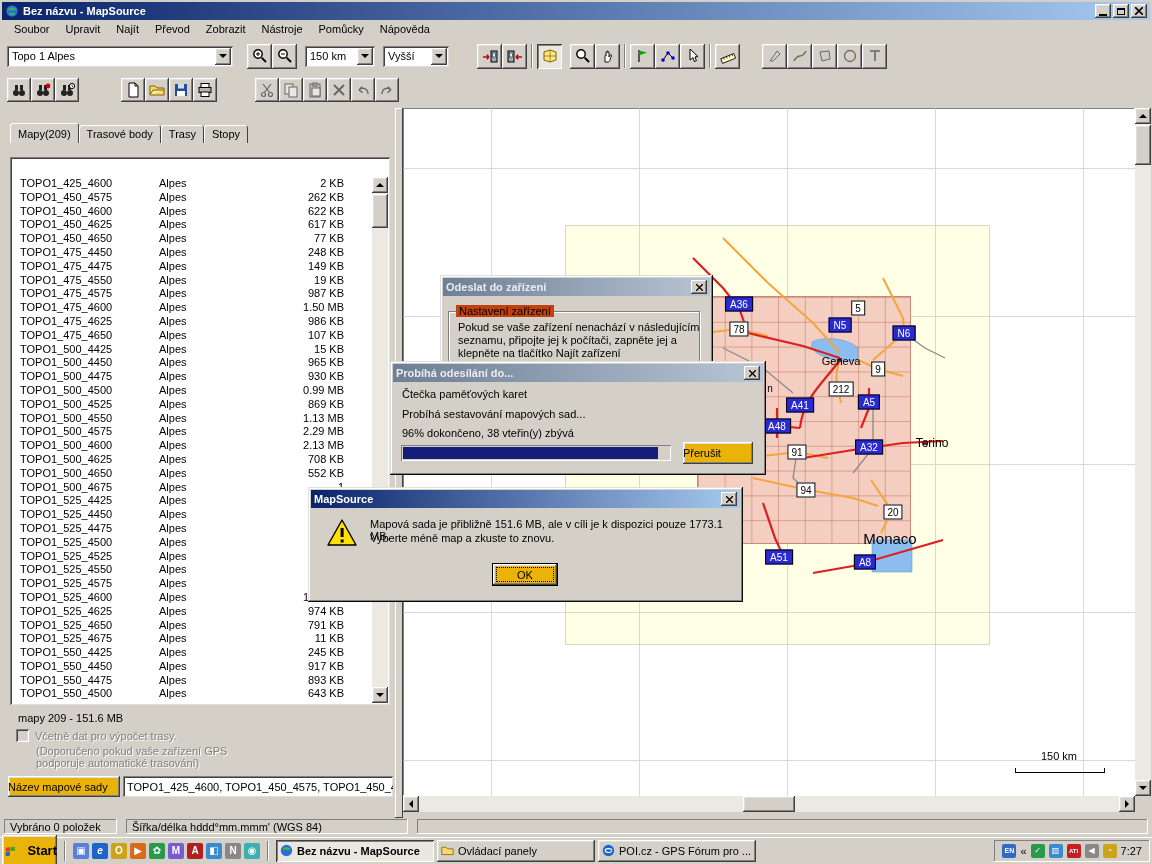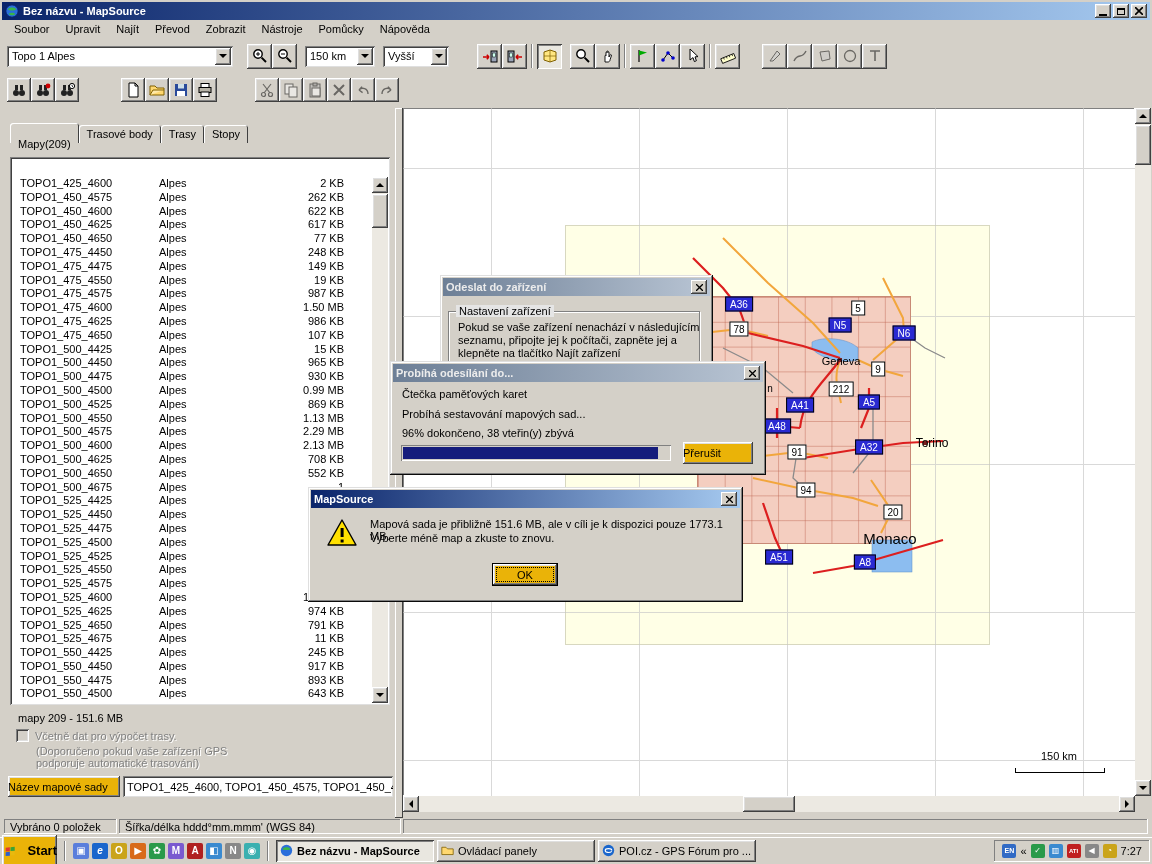--- a/index.html
+++ b/index.html
@@ -31,21 +31,21 @@
 .combo{height:21px;position:relative;flex:none;display:flex;align-items:center;padding-left:5px}
 .combo-btn{position:absolute;right:2px;top:2px;bottom:2px;width:16px;display:flex;align-items:center;justify-content:center}
 .tri-down{width:0;height:0;border-left:4px solid transparent;border-right:4px solid transparent;border-top:4px solid #000}
 .tri-up{width:0;height:0;border-left:4px solid transparent;border-right:4px solid transparent;border-bottom:4px solid #000}
 .tri-left{width:0;height:0;border-top:4px solid transparent;border-bottom:4px solid transparent;border-right:4px solid #000}
 .tri-right{width:0;height:0;border-top:4px solid transparent;border-bottom:4px solid transparent;border-left:4px solid #000}
 
 .lpanel{left:2px;top:108px;width:393px;height:710px;background:#d4d0c8}
 .tabs{position:absolute;left:8px;top:17px;height:19px;display:flex}
 .tab{padding:3px 8px 0;background:#d4d0c8;box-shadow:inset 1px 1px #fff,inset -1px 0 #404040;border-top-left-radius:3px;border-top-right-radius:3px;height:18px}
-.tab.active{height:20px;margin-top:-2px;padding-top:15px;position:relative;z-index:2;box-shadow:inset 1px 1px #fff,inset -1px 0 #404040,inset 0 0 0 0 #fff}
+.tab.active{height:20px;margin-top:-2px;padding-top:5px;position:relative;z-index:2;box-shadow:inset 1px 1px #fff,inset -1px 0 #404040,inset 0 0 0 0 #fff}
 .tframe{position:absolute;left:8px;top:49px;width:380px;height:548px;background:#fff;box-shadow:inset 1px 1px #808080,inset -1px -1px #dfdfdf,inset 2px 2px #404040,inset -2px -2px #fff}
 .thead{position:absolute;left:2px;top:2px;right:2px;height:18px;display:flex}
 .th{box-shadow:inset -1px -1px #404040,inset 1px 1px #fff,inset -2px -2px #808080;background:#d4d0c8;display:flex;align-items:center;padding-left:8px;gap:6px}
 .tbody{position:absolute;left:2px;top:20px;right:18px;bottom:2px;overflow:hidden;background:#fff}
 .trow{display:flex;height:13.8px;line-height:13.8px}
 .c1{width:143px;padding-left:8px;white-space:nowrap;overflow:hidden}
 .c2{width:112px;padding-left:4px}
 .c3{width:105px;text-align:right;padding-right:28px}
 .sortarrow{width:0;height:0;border-left:4px solid transparent;border-right:4px solid transparent;border-bottom:6px solid #9a968e}
 
@@ -61,28 +61,28 @@
 .shield-w{position:absolute;transform:translate(-50%,-50%);background:#fff;color:#000;border:1px solid #000;font-size:10px;line-height:11px;padding:1px 3px;white-space:nowrap}
 .city{position:absolute;transform:translate(-50%,-50%);white-space:nowrap}
 .scalebar{position:absolute;left:612px;top:660px;width:90px;height:5px;border-bottom:1px solid #000;border-left:1px solid #000;border-right:1px solid #000}
 
 .dlg{background:#d4d0c8;box-shadow:inset -1px -1px #0a0a0a,inset 1px 1px #dfdfdf,inset -2px -2px #808080,inset 2px 2px #fff;padding:3px}
 .dlg-title{height:18px;display:flex;align-items:center;padding:0 3px;color:#fff;font-weight:bold;gap:4px}
 .dlg-title.active{background:linear-gradient(to right,#0a246a,#a6caf0)}
 .dlg-title.inactive{background:linear-gradient(to right,#6d7f96,#b9c5d4);color:#ececec}
 .dlg-x{margin-left:auto;width:16px;height:14px;background:#d4d0c8;box-shadow:inset -1px -1px #404040,inset 1px 1px #fff,inset -2px -2px #808080;display:flex;align-items:center;justify-content:center}
 .groupbox{position:absolute;border:1px solid #808080;box-shadow:inset 1px 1px 0 #fff,1px 1px 0 #fff}
-.grouplabel{position:absolute;background:#e5e5e5;padding:0 3px}
+.grouplabel{position:absolute;background:#c2410c;padding:0 3px}
 .btn{background:#eab308;box-shadow:inset -1px -1px #404040,inset 1px 1px #fff,inset -2px -2px #808080,inset 2px 2px #dfdfdf;display:flex;align-items:center;justify-content:flex-start}
 .btn-default{border:1px solid #000}
 .focusdots{outline:1px dotted #000;outline-offset:-4px;width:100%;height:100%;display:flex;align-items:center;justify-content:center}
 .progress{position:absolute;box-shadow:inset 1px 1px #808080,inset -1px -1px #fff;background:#d4d0c8;padding:2px}
 .progress-fill{height:100%;background:#151c7c}
 
-.statusbar{left:2px;top:818px;width:1148px;height:17px;display:flex;gap:2px;padding:1px 2px;align-items:stretch}
+.statusbar{left:2px;top:818px;width:1148px;height:17px;display:flex;gap:9px;padding:1px 2px;align-items:stretch}
 .spanel{box-shadow:inset -1px -1px #fff,inset 1px 1px #808080;display:flex;align-items:center;padding:0 6px;white-space:nowrap}
 .taskbar{left:0;top:837px;width:1152px;height:27px;background:#d4d0c8;box-shadow:inset 0 1px #fff;display:flex;align-items:center;padding:0 2px;gap:3px}
 .startbtn{width:55px;height:32px;font-weight:bold;font-size:13px;gap:12px;padding-left:3px}
 .qlicon{width:16px;height:16px;border-radius:2px;display:flex;align-items:center;justify-content:center;color:#fff;font-size:10px;font-weight:bold;flex:none}
 .taskbtn{width:158px;height:22px;display:flex;align-items:center;gap:4px;padding:0 4px;white-space:nowrap;overflow:hidden;flex:none}
 .tray{margin-left:auto;height:22px;box-shadow:inset -1px -1px #fff,inset 1px 1px #808080;display:flex;align-items:center;gap:4px;padding:0 8px}
 .trayicon{width:14px;height:14px;border-radius:2px;display:flex;align-items:center;justify-content:center;color:#fff;font-size:8px;font-weight:bold;flex:none}
 .disabled-text{color:#808080;text-shadow:1px 1px 0 #fff}
 .chk{width:13px;height:13px;background:#d4d0c8;box-shadow:inset 1px 1px #808080,inset -1px -1px #fff,inset 2px 2px #404040,inset -2px -2px #dfdfdf;flex:none}
 </style>

